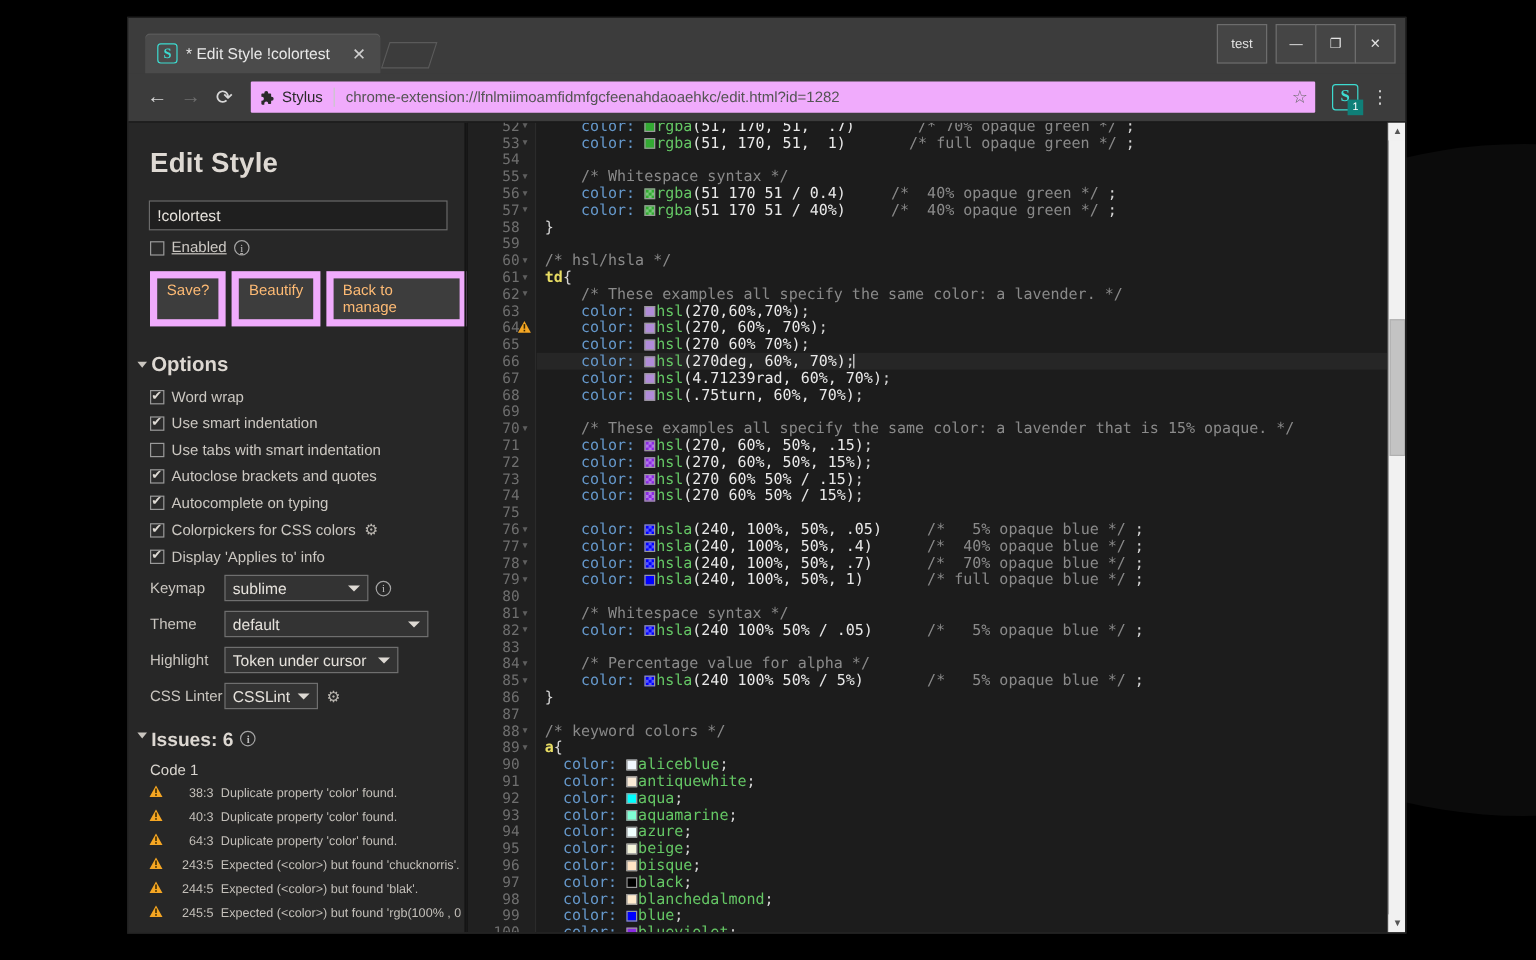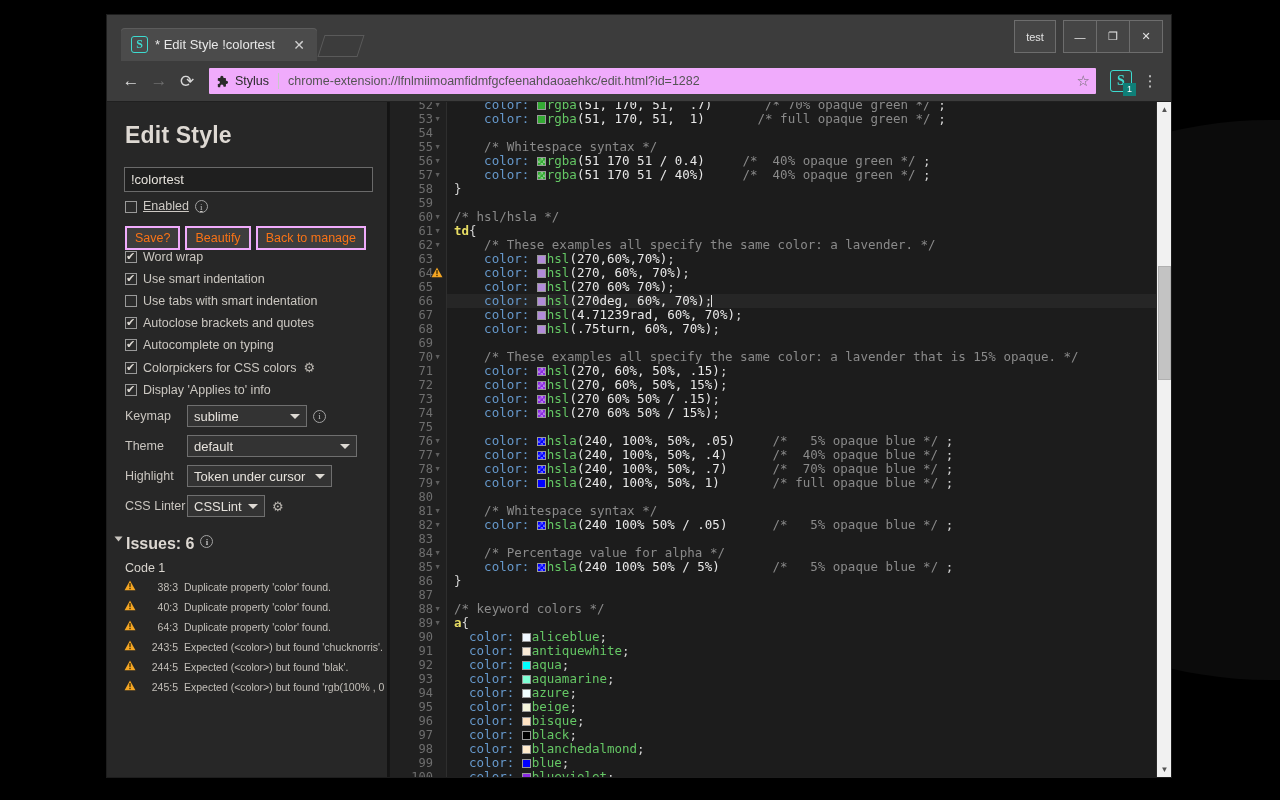--- a/index.html
+++ b/index.html
@@ -261,22 +261,22 @@
     margin-left: 6px;
     font-family: "Liberation Serif", serif;
     flex: 0 0 auto;
   }
   .btn-row {
     display: flex; gap: 5px;
     margin: 13px 0 0 1px;
   }
   .btn {
     background: #3d3d3d;
-    border: 2px solid #f0abfc;
-    color: #f97316;
+    border: 6px solid #f0abfc;
+    color: #fdba74;
     font-size: 12.5px;
     padding: 3px 8px;
     cursor: pointer;
     font-family: "Liberation Sans", sans-serif;
   }
   .section-head {
     display: flex; align-items: center;
     margin: 22px 0 10px -8px;
     font-size: 17px;
     font-weight: bold;
@@ -564,20 +564,24 @@
           <span>Enabled</span>
           <span class="info-i">i</span>
         </div>
 
         <div class="btn-row">
           <div class="btn">Save?</div>
           <div class="btn">Beautify</div>
           <div class="btn">Back to manage</div>
         </div>
 
+        <div class="section-head">
+          <span class="tri"></span>
+          <span>Options</span>
+        </div>
 
         <div id="checkbox-list">
             <div class="opt-row">
               <span class="cb checked"></span>
               <span>Word wrap</span>
             </div>
             <div class="opt-row">
               <span class="cb checked"></span>
               <span>Use smart indentation</span>
             </div>

